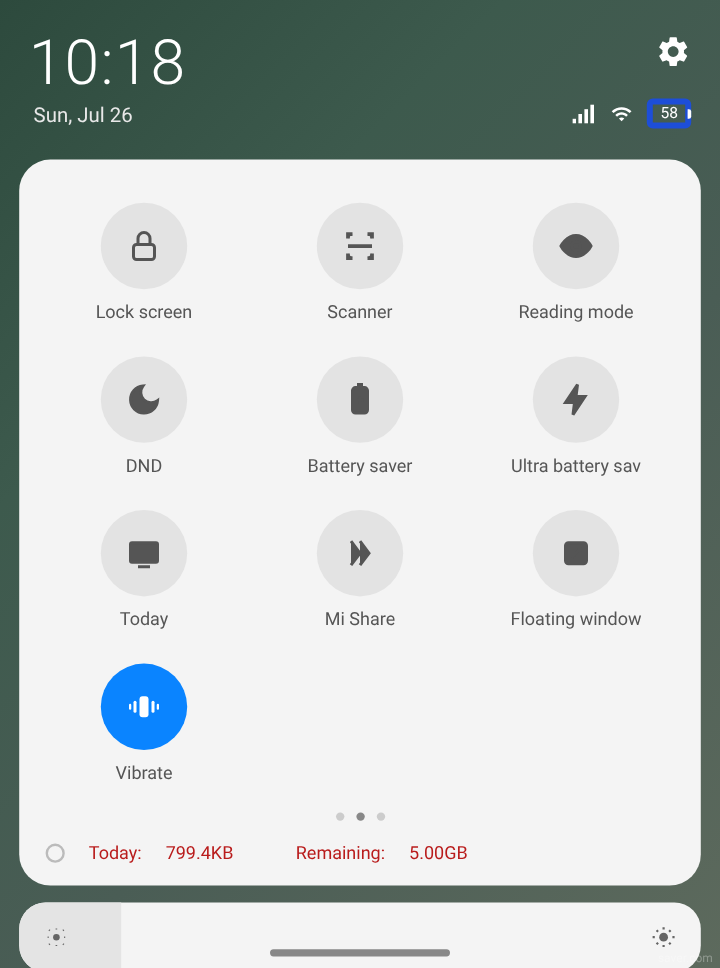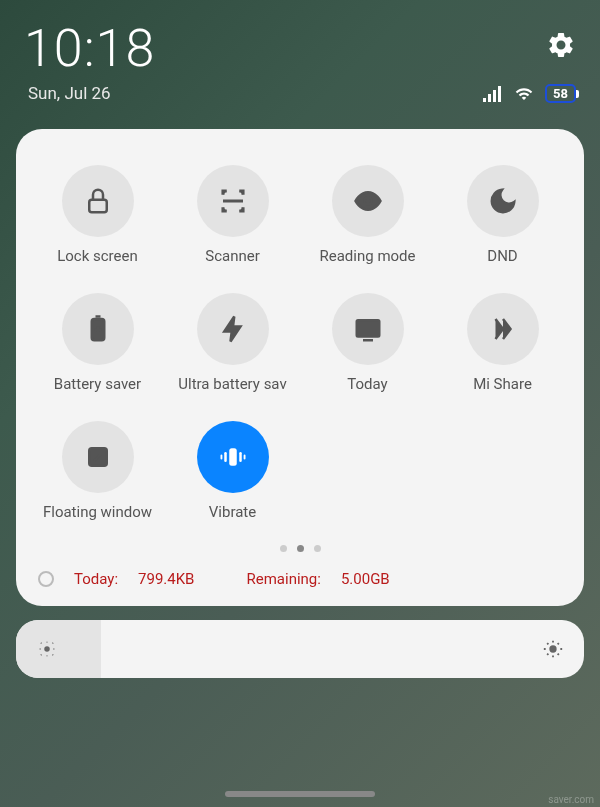--- a/index.html
+++ b/index.html
@@ -37,26 +37,26 @@
     padding-top: 10px;
   }
   .settings-btn svg { width: 30px; height: 30px; fill: #fff; }
   .status-icons {
     display: flex;
     align-items: center;
     gap: 10px;
   }
   .status-icons svg { fill: #fff; }
   .battery-box {
-    border: 2px solid #1d4ed8;
+    border: 5px solid #1d4ed8;
     border-radius: 5px;
     padding: 0px 6px;
     font-size: 13px;
     color: #fff;
-    font-weight: 700;
+    font-weight: 400;
     position: relative;
   }
   .battery-box::after {
     content: '';
     position: absolute;
     right: -5px;
     top: 50%;
     transform: translateY(-50%);
     width: 3px;
     height: 8px;
@@ -64,21 +64,21 @@
     border-radius: 0 2px 2px 0;
   }
   .panel {
     background: #f4f4f4;
     border-radius: 26px;
     margin: 18px 16px 0 16px;
     padding: 28px 14px 18px 14px;
   }
   .tiles {
     display: grid;
-    grid-template-columns: repeat(4, 1fr);
+    grid-template-columns: repeat(3, 1fr);
     gap: 12px 0;
   }
   .tile {
     display: flex;
     flex-direction: column;
     align-items: center;
     padding: 8px 2px;
     position: relative;
   }
   .tile-circle {

